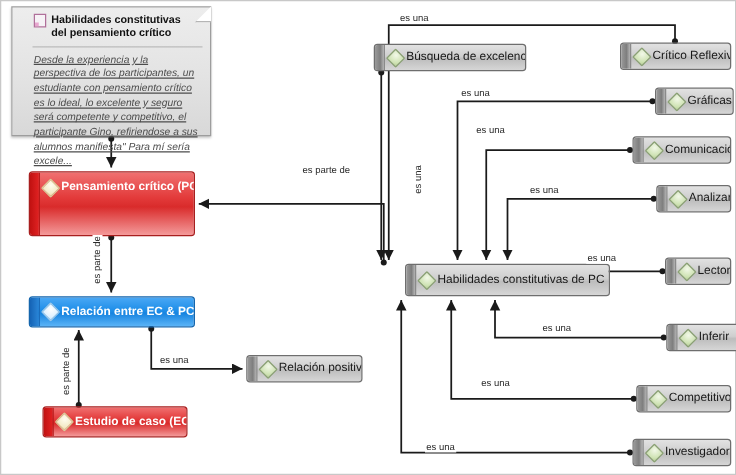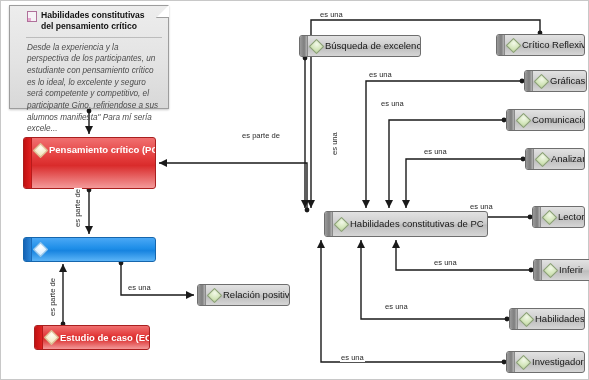--- a/index.html
+++ b/index.html
@@ -134,20 +134,21 @@
   }
   #note .note-rule{
     height:1px;background:#bcbcbc;margin:1px 6px 0 6px;
   }
   #note .note-body{
     padding:4px 7px 4px 7px;
     font-size:8.2px;
     font-style:italic;
     color:#4c4c4c;
     line-height:1.42;
+    text-decoration:underline;
   }
 
   
   .elabel{
     position:absolute;
     font-size:7.6px;
     color:#2a2a2a;
     background:#ffffff;
     white-space:nowrap;
     line-height:1;
@@ -225,20 +226,21 @@
     <div class="note-body">Desde la experiencia y la perspectiva de los participantes, un estudiante con pensamiento crítico es lo ideal, lo excelente y seguro será competente y competitivo, el participante Gino, refiriendose a sus alumnos manifiesta" Para mí sería excele...</div>
   </div>
 
   <div id="node-layer">
       <div class="node red" style="left: 22px; top: 136px; width: 133px; height: 52px; align-items: flex-start;">
         <span class="gem" style="margin-top: 7px;"></span>
         <span class="lbl" style="margin-top: 7px;">Pensamiento crítico (PC)</span>
       </div>
       <div class="node blue" style="left: 22px; top: 236px; width: 133px; height: 25px;">
         <span class="gem"></span>
+        <span class="lbl">Relación entre EC &amp; PC</span>
       </div>
       <div class="node red" style="left: 33px; top: 324px; width: 116px; height: 25px;">
         <span class="gem"></span>
         <span class="lbl">Estudio de caso (EC)</span>
       </div>
       <div class="node grey" style="left: 196px; top: 283px; width: 93px; height: 22px;">
         <span class="gem"></span>
         <span class="lbl">Relación positiva</span>
       </div>
       <div class="node grey" style="left: 298px; top: 34px; width: 122px; height: 22px;">
@@ -268,21 +270,21 @@
       <div class="node grey" style="left: 531px; top: 205px; width: 53px; height: 22px;">
         <span class="gem"></span>
         <span class="lbl">Lector</span>
       </div>
       <div class="node grey" style="left: 532px; top: 258px; width: 68px; height: 22px;">
         <span class="gem"></span>
         <span class="lbl">Inferir</span>
       </div>
       <div class="node grey" style="left: 508px; top: 307px; width: 76px; height: 22px;">
         <span class="gem"></span>
-        <span class="lbl">Habilidades</span>
+        <span class="lbl">Competitivo</span>
       </div>
       <div class="node grey" style="left: 505px; top: 350px; width: 79px; height: 22px;">
         <span class="gem"></span>
         <span class="lbl">Investigador</span>
       </div>
     </div>
 
   <div id="label-layer">
       <span class="elabel" style="left: 240px; top: 131px;">es parte de</span>
       <span class="elabel vert" style="left: 73px; top: 227px;">es parte de</span>

